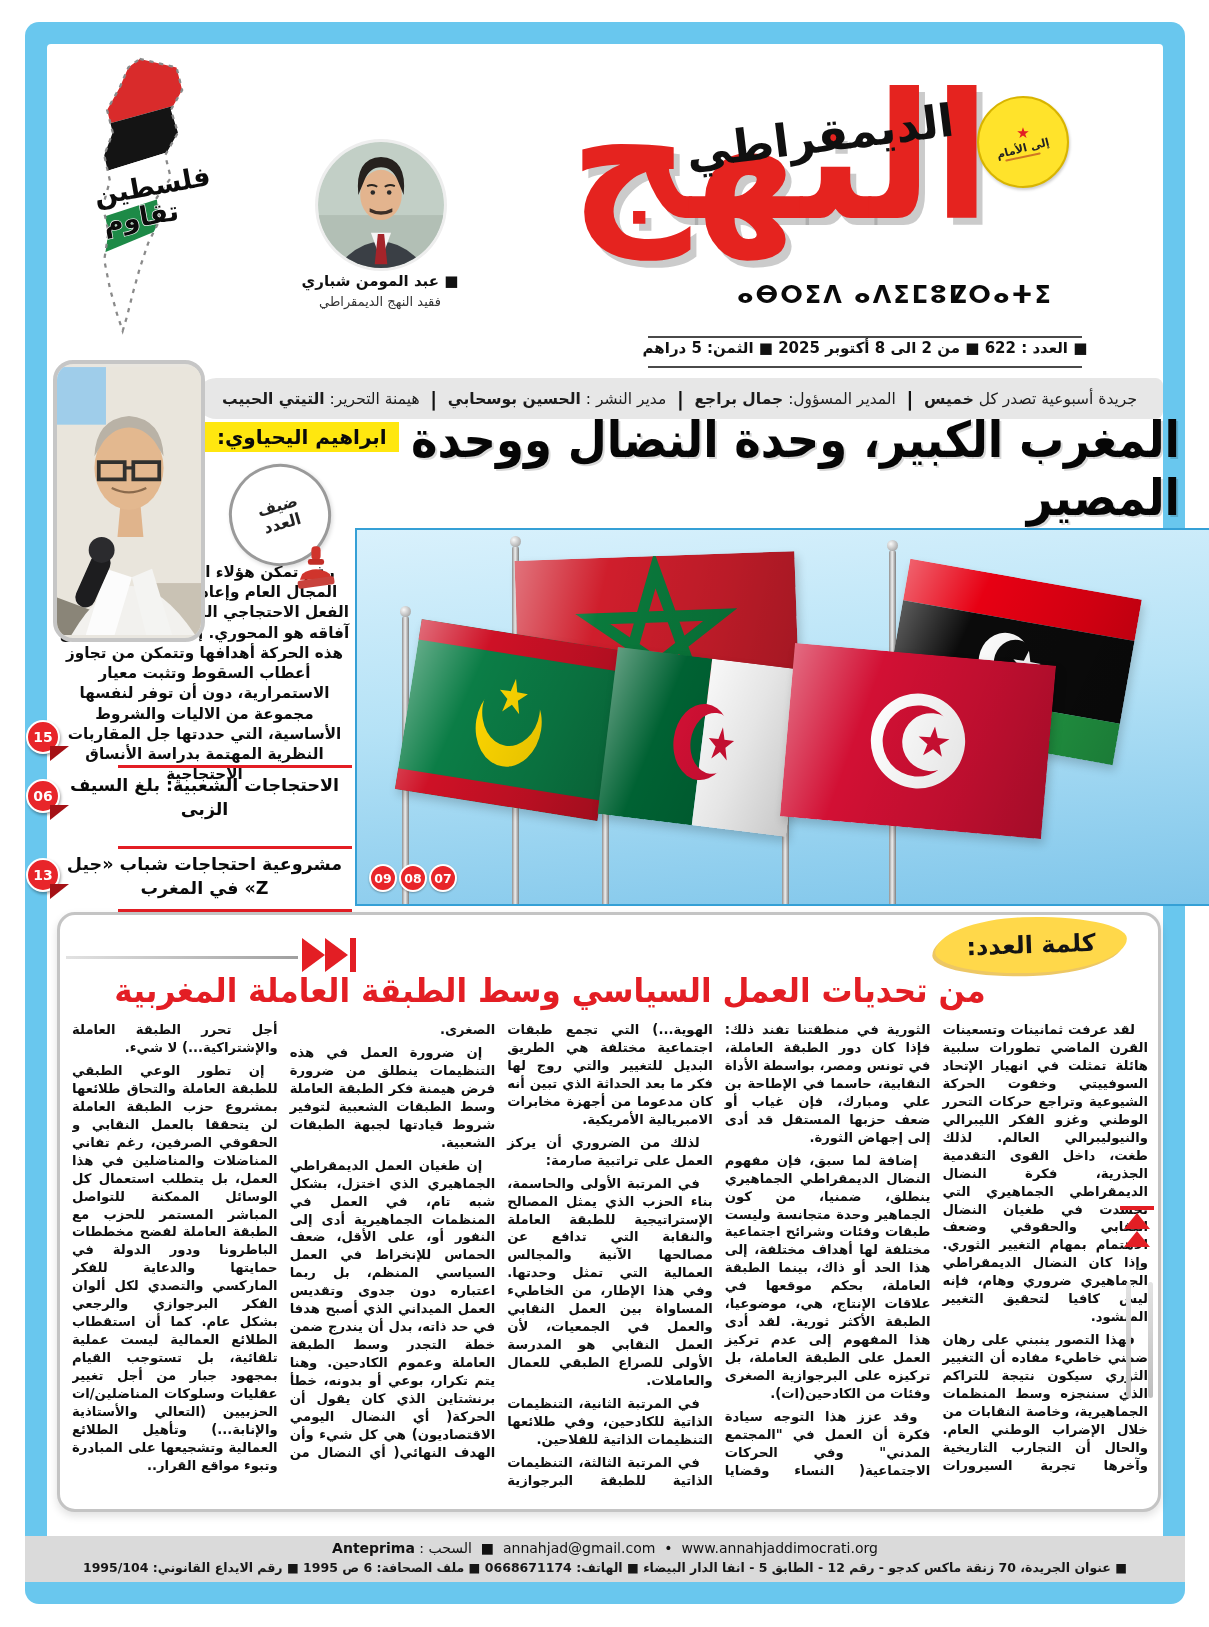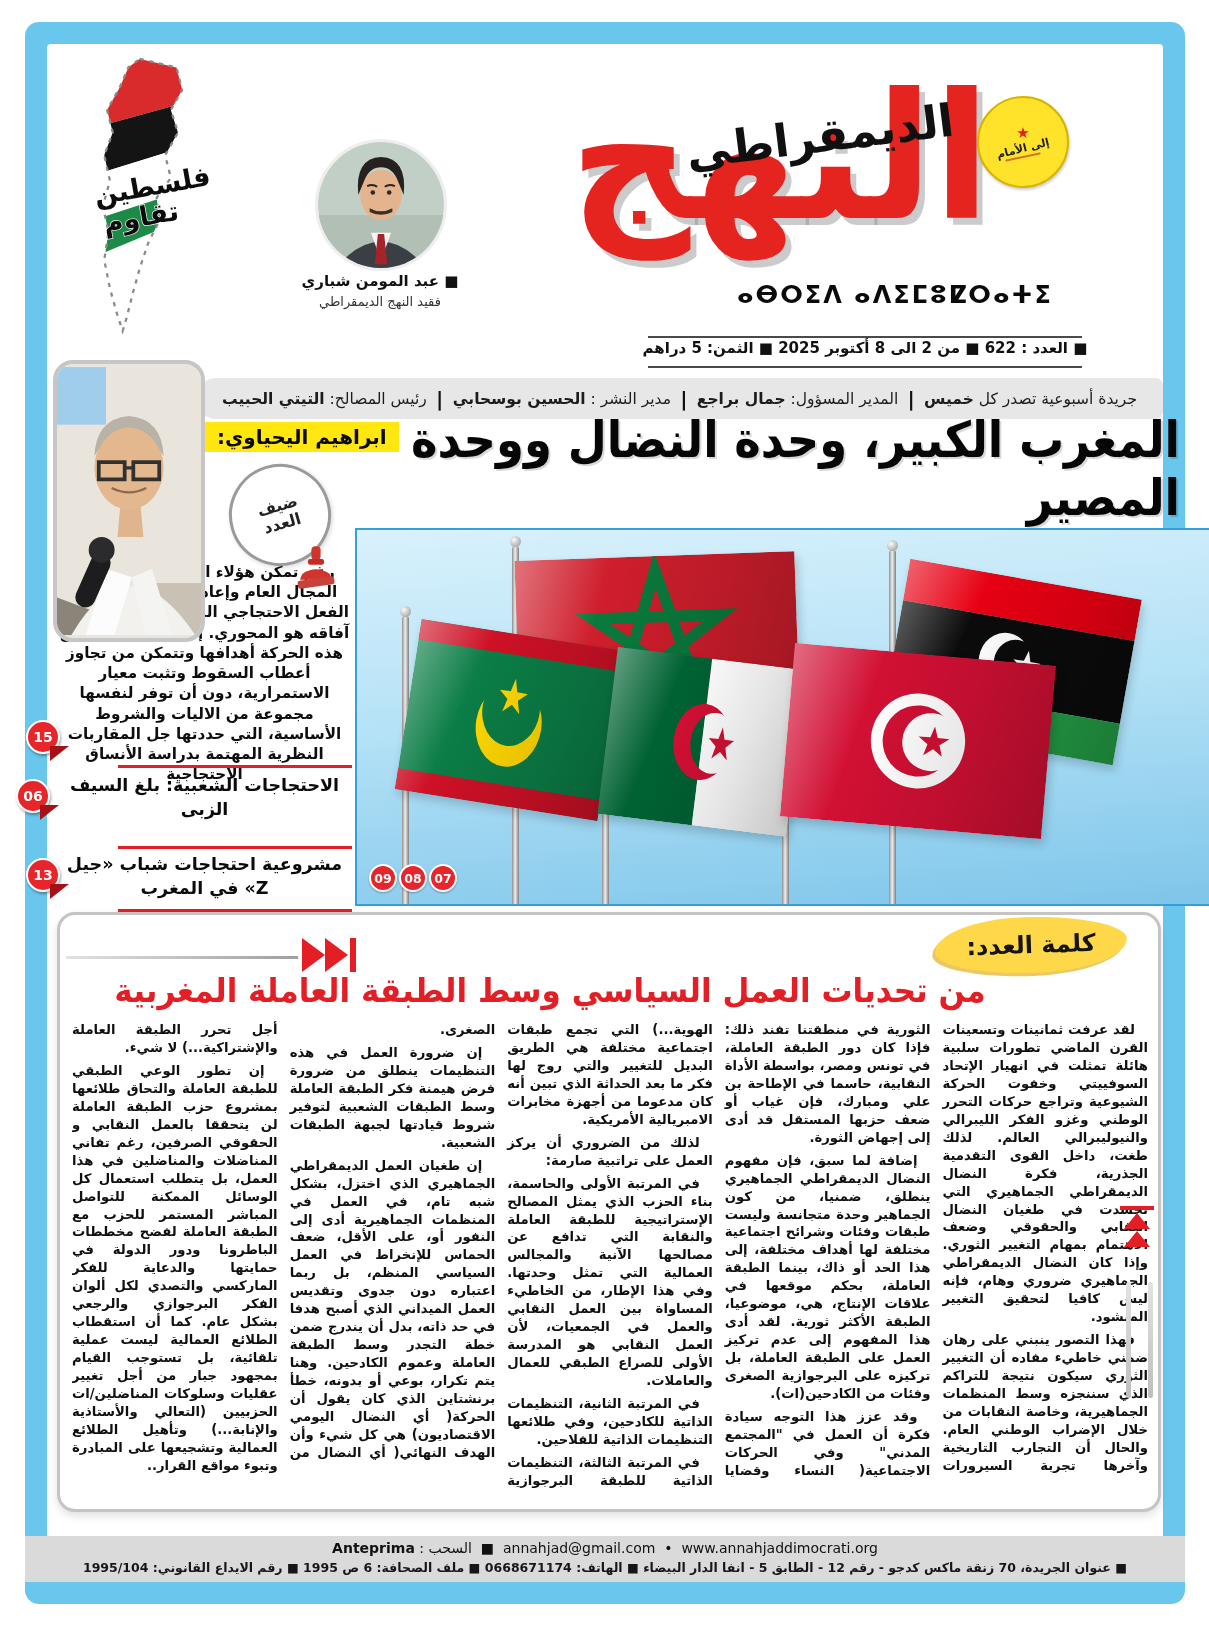--- a/index.html
+++ b/index.html
@@ -136,21 +136,21 @@
 <div class="abs issue-line">■ العدد : 622   ■   من 2 الى 8 أكتوبر 2025   ■   الثمن: 5 دراهم</div>
 <div class="abs issue-rule" style="top:366px;"></div>
 
 <div class="abs staffbar">
   <span><span>جريدة أسبوعية تصدر كل</span> <b>خميس</b></span>
   <span class="sep">|</span>
   <span><span>المدير المسؤول:</span> <b>جمال براجع</b></span>
   <span class="sep">|</span>
   <span><span>مدير النشر :</span> <b>الحسين بوسحابي</b></span>
   <span class="sep">|</span>
-  <span><span>رئيس المصالح:</span> <b>التيتي الحبيب</b></span>
+  <span><span>هيمنة التحرير:</span> <b>التيتي الحبيب</b></span>
 </div>
 
 <div class="abs guest-photo">
   <svg viewBox="0 0 100 186" width="144" height="274">
     <rect width="100" height="186" fill="#e9e5dc"></rect>
     <rect x="0" y="0" width="34" height="40" fill="#9fcdea"></rect>
     <rect x="60" y="150" width="40" height="36" fill="#c9c2b4"></rect>
     <path d="M0,160 L70,186 L0,186 Z" fill="#8a8578"></path>
     <path d="M10,186 Q50,118 96,186 Z" fill="#f2f1ee"></path>
     <path d="M44,96 L58,96 L60,118 L42,118 Z" fill="#e0b48c"></path>
@@ -180,21 +180,21 @@
   </svg>
 </div>
 
 <div class="abs side-lead">رغم تمكن هؤلاء الشباب من اقتحام المجال العام وإعادة الاعتبار لوظيفة الفعل الاحتجاجي المغربي، يبقى سؤال آفاقه هو المحوري. إذ لا يمكن أن تحقق هذه الحركة أهدافها وتتمكن من تجاوز أعطاب السقوط وتثبت معيار الاستمرارية، دون أن توفر لنفسها مجموعة من الاليات والشروط الأساسية، التي حددتها جل المقاربات النظرية المهتمة بدراسة الأنساق الاحتجاجية</div>
 <div class="abs redline" style="left:118px; top:765px; width:234px;"></div>
 <div class="abs side-item" style="top:774px;">الاحتجاجات الشعبية: بلغ السيف الزبى</div>
 <div class="abs redline" style="left:118px; top:846px; width:234px;"></div>
 <div class="abs side-item" style="top:853px;">مشروعية احتجاجات شباب «جيل Z» في المغرب</div>
 <div class="abs redline" style="left:118px; top:909px; width:234px;"></div>
 <div class="abs pbadge" style="left:26px; top:720px;">15</div>
-<div class="abs pbadge" style="left:16px; top:779px;">06</div>
+<div class="abs pbadge" style="left:26px; top:779px;">06</div>
 <div class="abs pbadge" style="left:26px; top:858px;">13</div>
 
 <div class="abs photo">
 
   <div class="pole" style="left:155px; top:16px; height:362px;"></div>
   <div class="pole" style="left:532px; top:20px; height:358px;"></div>
   <div class="pole" style="left:45px; top:86px; height:292px;"></div>
   <div class="pole" style="left:245px; top:110px; height:268px;"></div>
   <div class="pole" style="left:425px; top:104px; height:274px;"></div>
 

